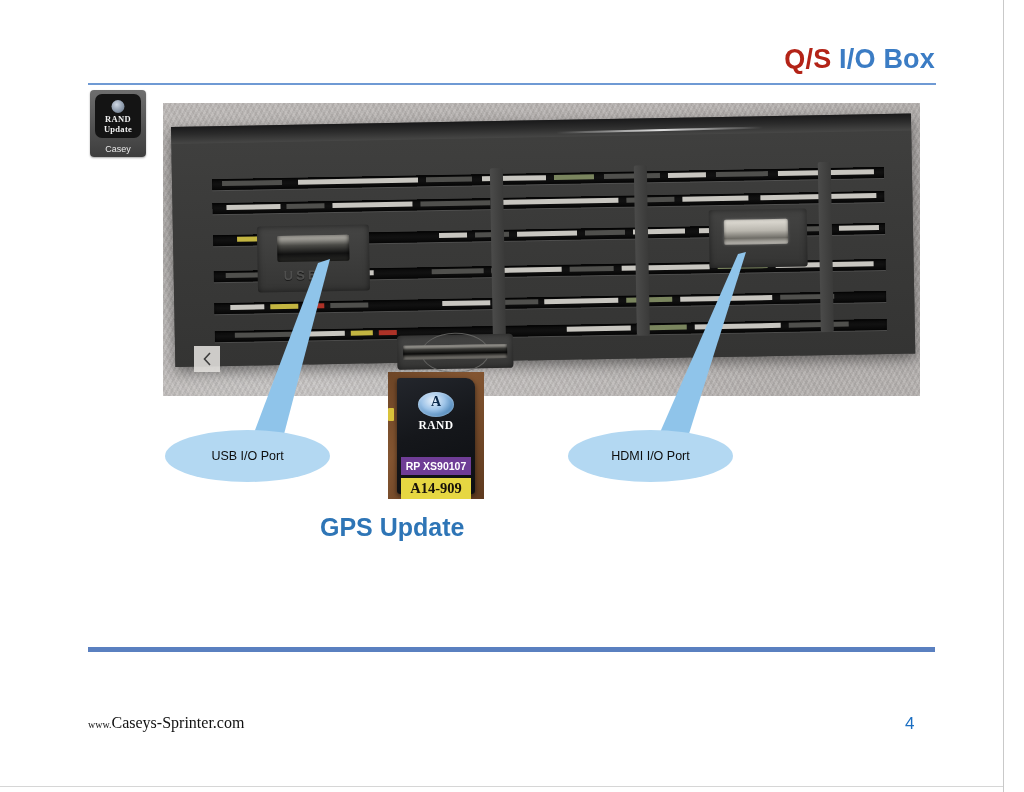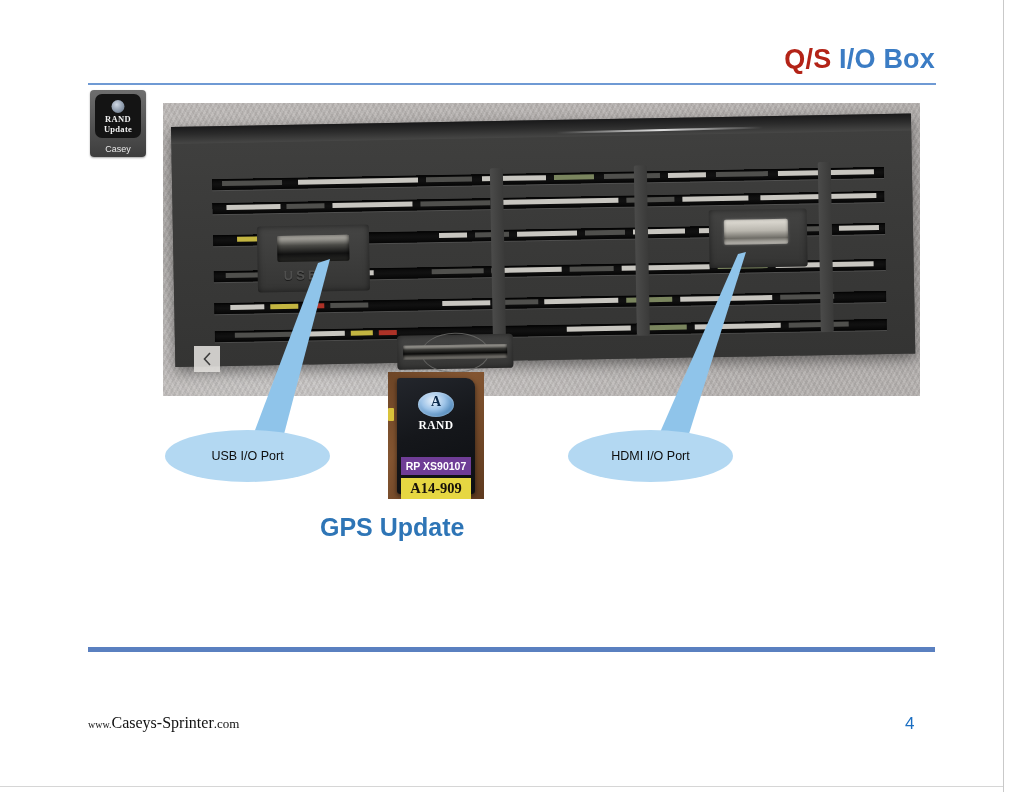--- a/index.html
+++ b/index.html
@@ -323,21 +323,21 @@
   }
   .footer-site {
     position:absolute;
     left:88px; top:714px;
     color:#111;
     font-family:"Liberation Serif", serif;
     white-space:nowrap;
   }
   .footer-site .www { font-size:10px; }
   .footer-site .name { font-size:16px; }
-  .footer-site .tld { font-size:13px; }
+  .footer-site .tld { font-size:16px; }
   .footer-copy {
     position:absolute;
     left:0; top:723px; width:1003px;
     text-align:center;
     color:#3a3a3a;
     font-size:11px;
   }
   .footer-page {
     position:absolute;
     left:905px; top:714px;

